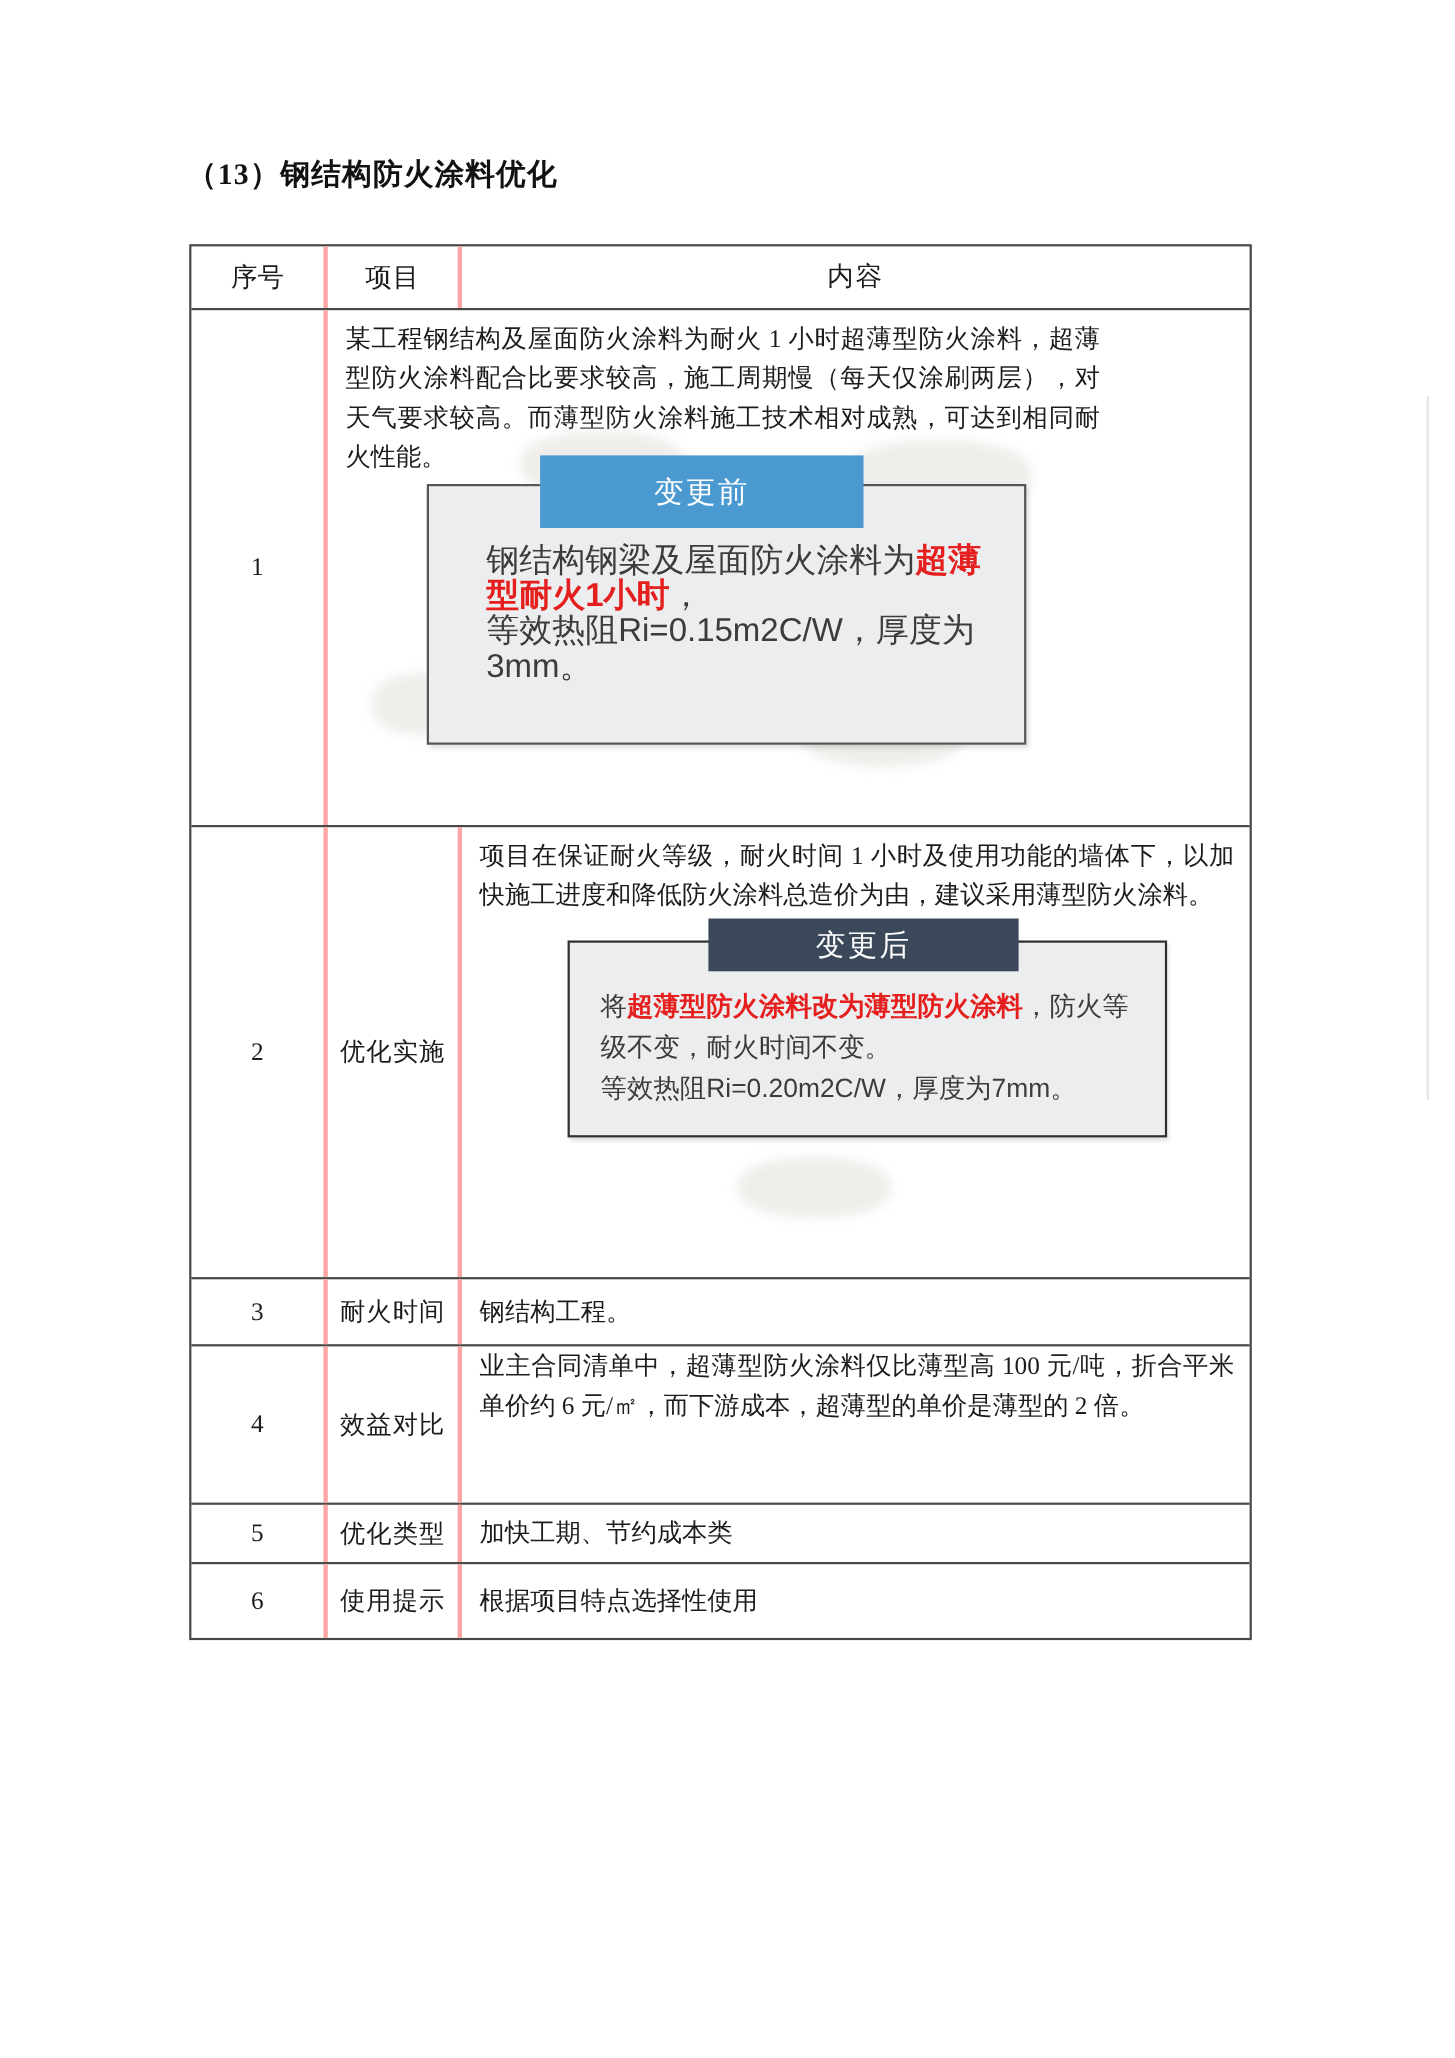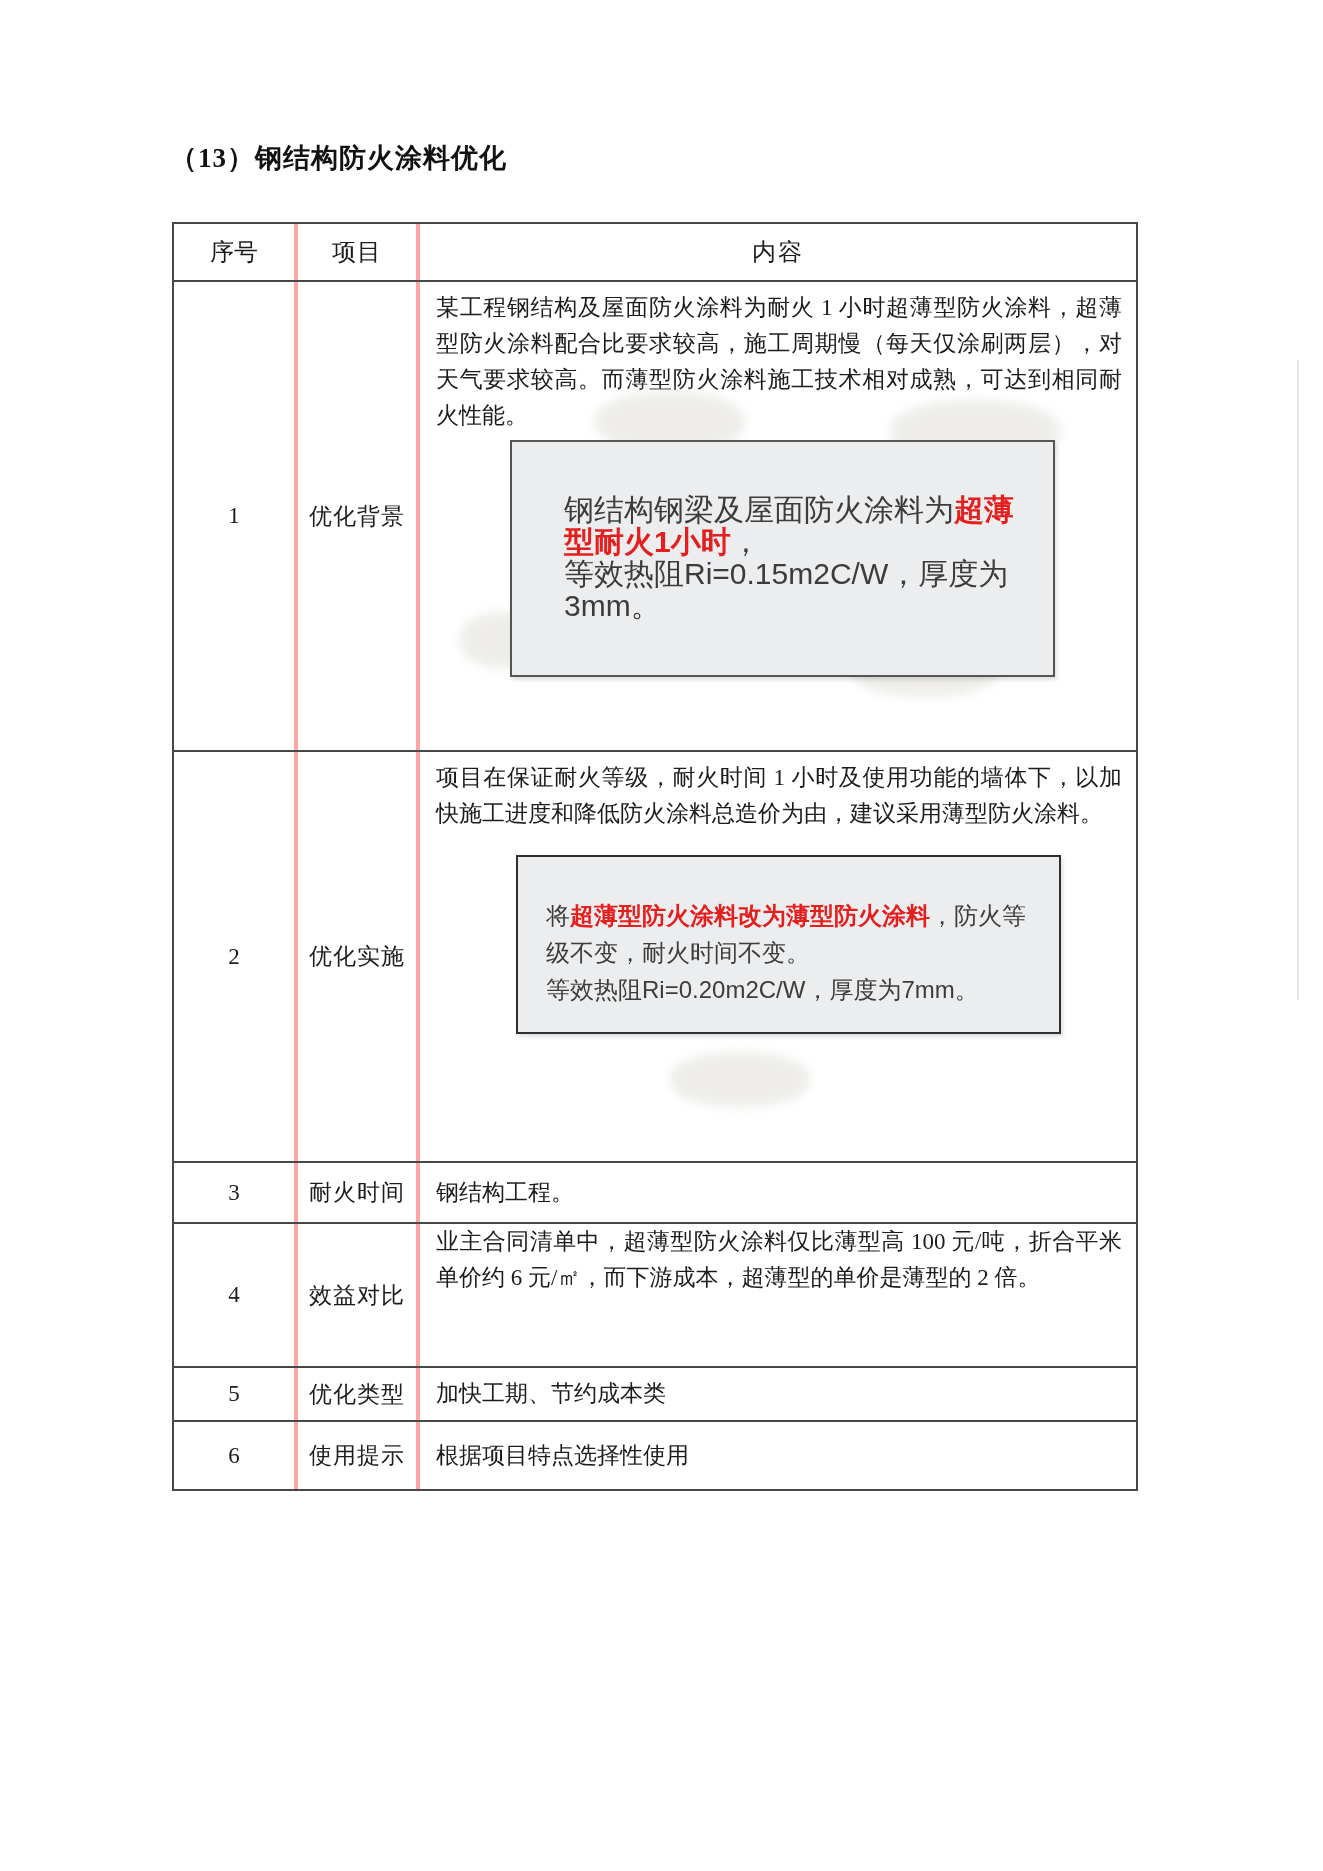--- a/index.html
+++ b/index.html
@@ -111,43 +111,44 @@
   <div class="doc-table">
 
     <div class="tr row-header">
       <div class="td col-no">序号</div>
       <div class="td col-item">项目</div>
       <div class="td col-content">内容</div>
     </div>
 
     <div class="tr row-1">
       <div class="td col-no">1</div>
-      <div class="td col-item">优化背景</div>
       <div class="td col-content">
         <div class="wm" style="left:175px; top:110px; width:150px; height:60px;"></div>
         <div class="wm" style="left:470px; top:118px; width:170px; height:64px;"></div>
         <div class="wm" style="left:40px; top:330px; width:90px; height:56px;"></div>
         <div class="wm" style="left:430px; top:355px; width:150px; height:60px;"></div>
         <div class="cell-para">某工程钢结构及屋面防火涂料为耐火 1 小时超薄型防火涂料，超薄型防火涂料配合比要求较高，施工周期慢（每天仅涂刷两层），对天气要求较高。而薄型防火涂料施工技术相对成熟，可达到相同耐火性能。</div>
         <div class="figure-box fig-before">
+          <div class="fig-header" style="background: rgb(74, 153, 209);">变更前</div>
           <div class="fig-text">
             <span>钢结构钢梁及屋面防火涂料为</span><span class="fig-highlight" style="color: rgb(229, 30, 30);">超薄型耐火1小时</span><span>，</span><br>
             <span>等效热阻Ri=0.15m2C/W，厚度为3mm。</span>
           </div>
         </div>
       </div>
     </div>
 
     <div class="tr row-2">
       <div class="td col-no">2</div>
       <div class="td col-item">优化实施</div>
       <div class="td col-content">
         <div class="wm" style="left:250px; top:300px; width:140px; height:55px;"></div>
         <div class="cell-para">项目在保证耐火等级，耐火时间 1 小时及使用功能的墙体下，以加快施工进度和降低防火涂料总造价为由，建议采用薄型防火涂料。</div>
         <div class="figure-box fig-after">
+          <div class="fig-header" style="background: rgb(58, 72, 90);">变更后</div>
           <div class="fig-text">
             <span>将</span><span class="fig-highlight" style="color: rgb(229, 30, 30);">超薄型防火涂料改为薄型防火涂料</span><span>，防火等级不变，耐火时间不变。</span><br>
             <span>等效热阻Ri=0.20m2C/W，厚度为7mm。</span>
           </div>
         </div>
       </div>
     </div>
 
     <div class="tr row-3">
       <div class="td col-no">3</div>

